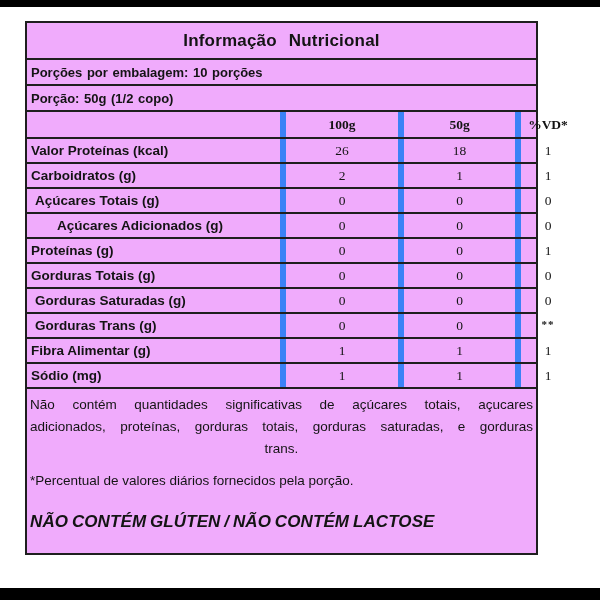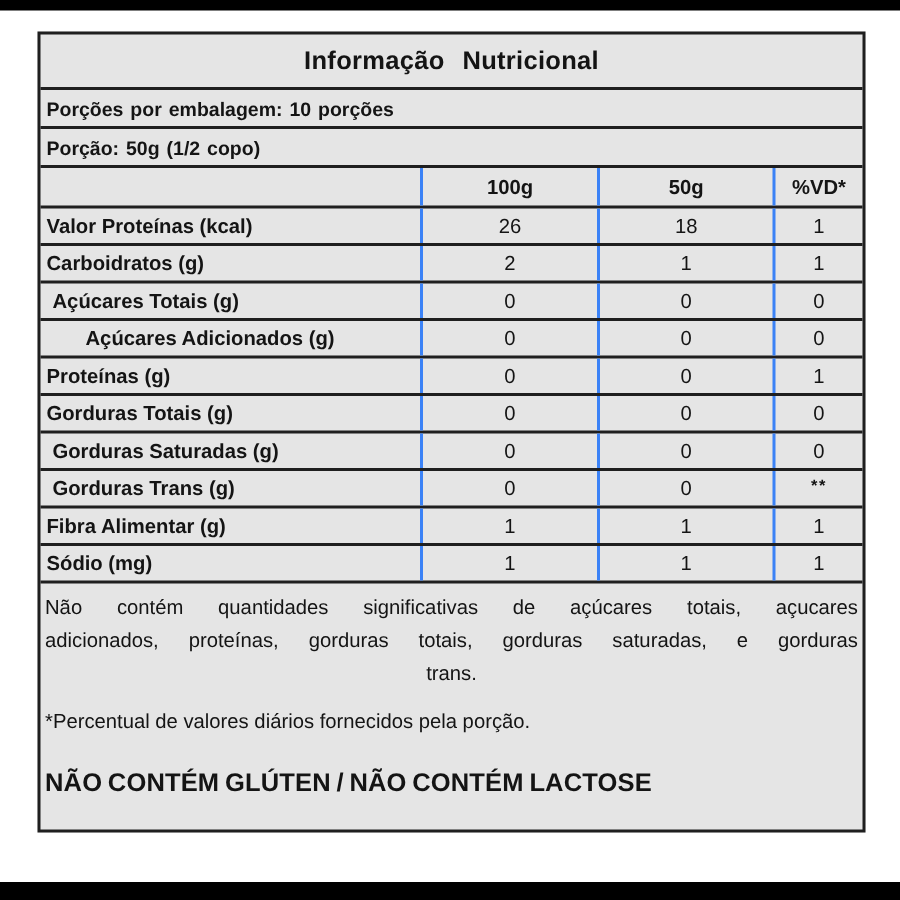--- a/index.html
+++ b/index.html
@@ -5,48 +5,48 @@
   * { box-sizing: border-box; margin: 0; padding: 0; }
   html, body { width: 600px; height: 600px; background: #ffffff; overflow: hidden; }
   body { font-family: "Liberation Sans", "DejaVu Sans", sans-serif; color: #141414; position: relative; }
 
   .black-bar { position: absolute; left: 0; width: 600px; background: #000000; }
   .black-bar.top { top: 0; height: 7px; }
   .black-bar.bottom { top: 588px; height: 12px; }
 
   .nutri-table {
     position: absolute; left: 25px; top: 21px;
-    width: 552px; height: 534px;
+    width: 513px; height: 534px;
     border: 2px solid #1f1f1f;
-    background: #e5e5e5;
+    background: #f0abfc;
   }
 
   .trow { width: 100%; border-bottom: 2px solid #1f1f1f; display: flex; align-items: center; }
 
   .title-row { height: 37px; justify-content: center; font-weight: bold; font-size: 17px; word-spacing: 7px; letter-spacing: 0.2px; }
 
   .info-row { height: 26px; font-weight: bold; font-size: 13px; padding-left: 4px; word-spacing: 1px; }
 
   .grid-row { display: grid; grid-template-columns: 253px 118px 117px 60px; align-items: stretch; }
   .grid-row.header { height: 27px; }
   .grid-row.data { height: 25px; }
 
   .cell { display: flex; align-items: center; font-size: 13.5px; }
   .cell.lab { font-weight: bold; padding-left: 4px; }
   .cell.lab.ind1 { padding-left: 8px; }
   .cell.lab.ind2 { padding-left: 30px; }
-  .cell.num { justify-content: center; border-left: 2px solid #3b82f6; font-weight: normal; }
+  .cell.num { justify-content: center; border-left: 6px solid #3b82f6; font-weight: normal; font-family: Liberation Serif, serif; }
   .cell.num.hdr { font-weight: bold; }
   .cell.num .stars { font-size: 11px; font-weight: bold; position: relative; top: -2px; letter-spacing: 1px; }
 
   .footer-cell { height: 164px; padding: 5px 3px 0 3px; font-size: 13.5px; line-height: 22px; }
   .jline { text-align: justify; text-align-last: justify; word-spacing: 1px; }
   .jlast { text-align: center; }
   .daily-note { margin-top: 10px; }
-  .claims { margin-top: 19px; font-weight: bold; font-size: 17px; letter-spacing: 0.1px; word-spacing: -1px; white-space: nowrap; }
+  .claims { margin-top: 19px; font-weight: bold; font-size: 17px; letter-spacing: 0.1px; word-spacing: -1px; white-space: nowrap; font-style: italic; }
 </style>
 </head>
 <body>
 
 <div class="black-bar top"></div>
 
 <div class="nutri-table">
 
   <div class="trow title-row">Informação  Nutricional</div>
 

